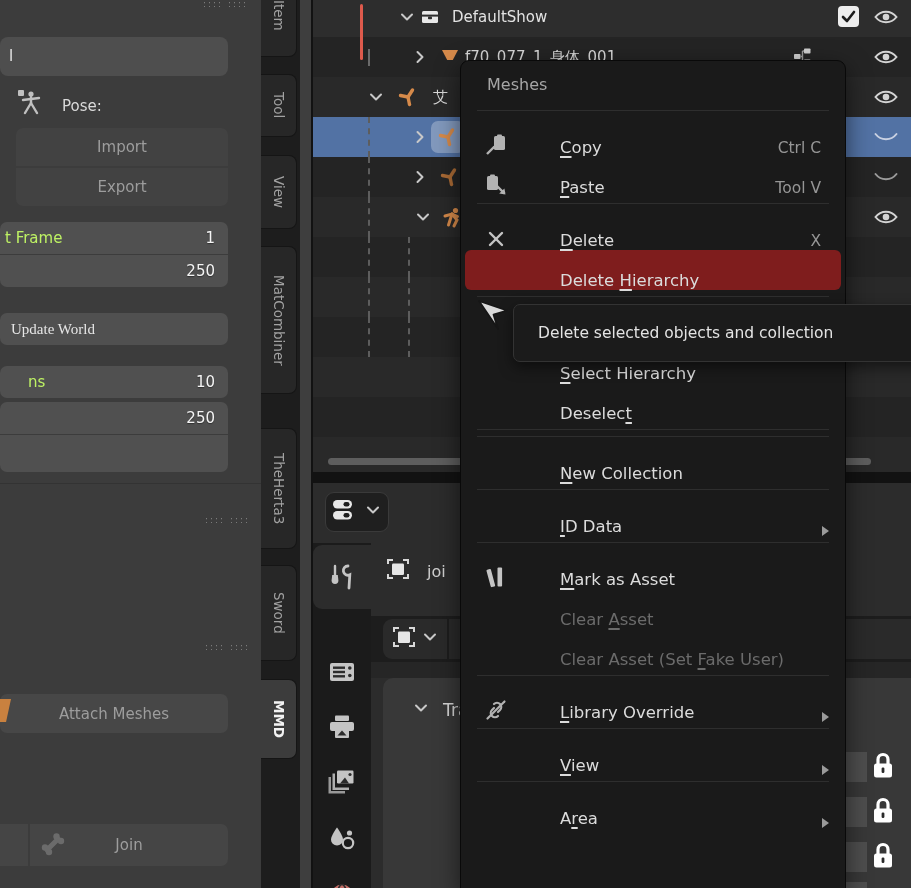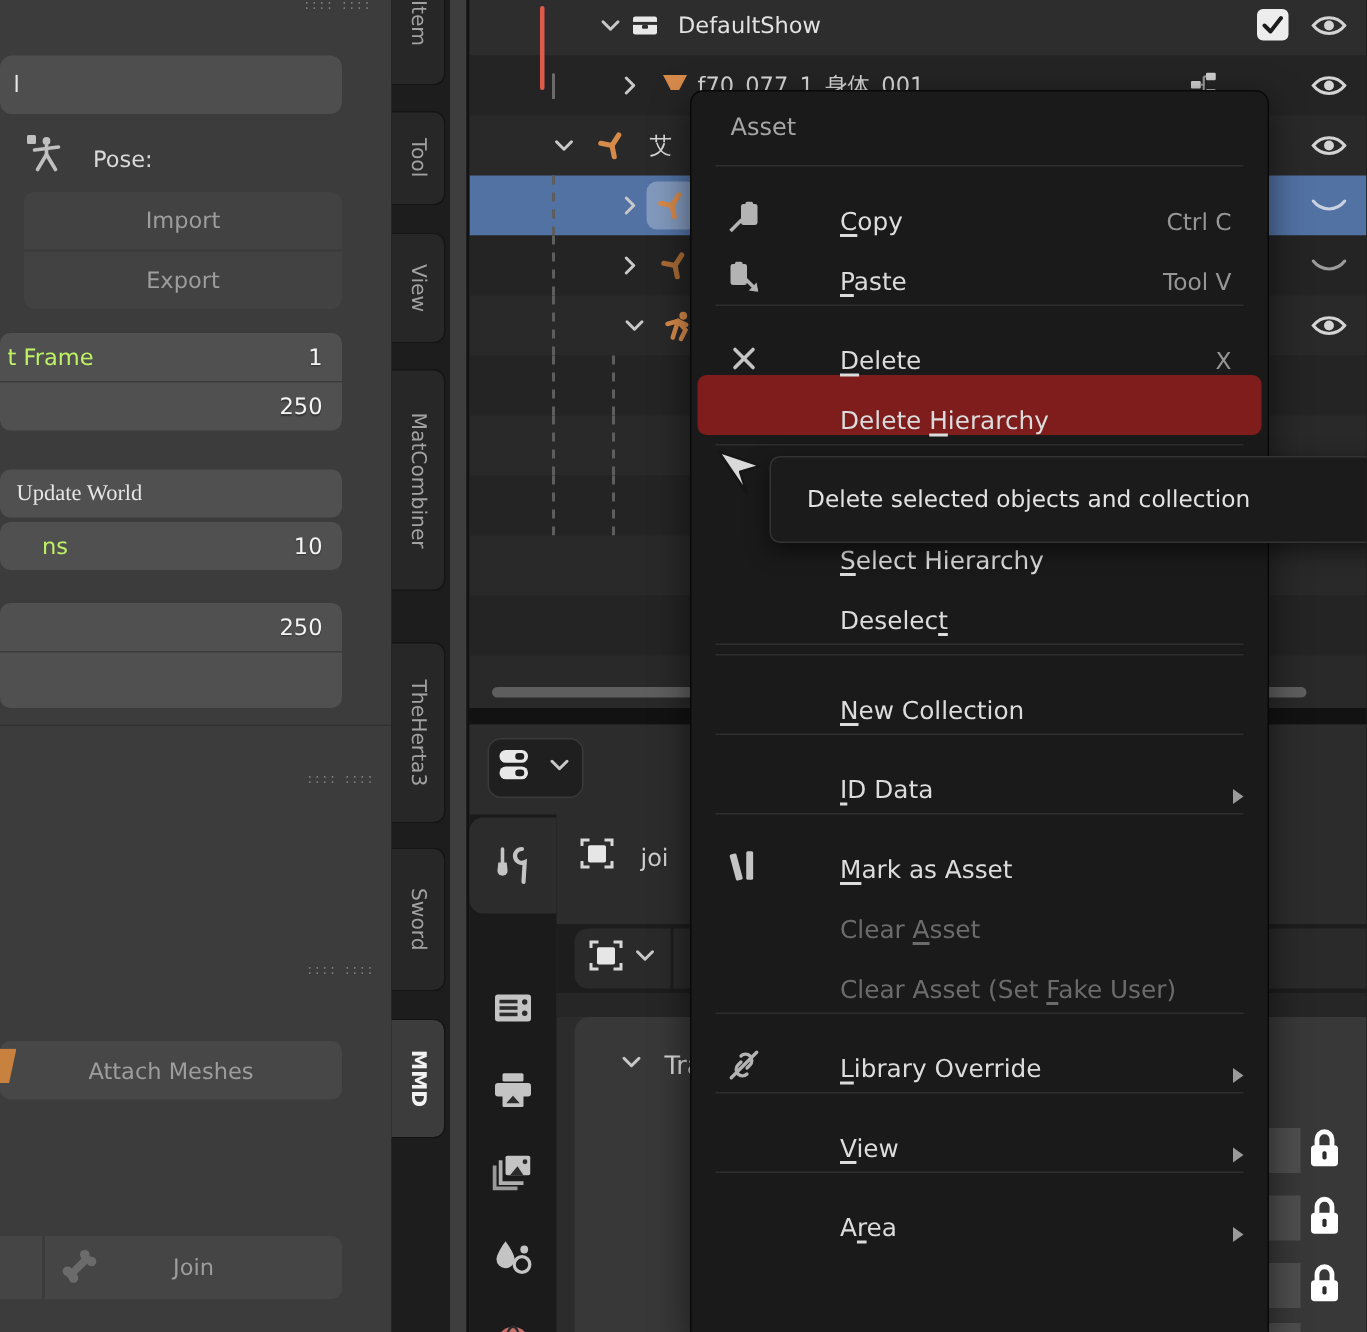--- a/index.html
+++ b/index.html
@@ -124,21 +124,21 @@
 
     <div class="abs slider r-top" style="top:222px;">
       <span class="lab">t Frame</span>
       <span class="val">1</span>
     </div>
     <div class="abs slider r-bot" style="top:255px;">
       <span class="lab"></span>
       <span class="val">250</span>
     </div>
     <div class="abs btn-update">Update World</div>
-    <div class="abs slider r-all" style="top:348px;padding-left:28px;">
+    <div class="abs slider r-all" style="top:366px;padding-left:28px;">
       <span class="lab">ns</span>
       <span class="val">10</span>
     </div>
     <div class="abs slider r-top" style="top:402px;">
       <span class="lab"></span>
       <span class="val">250</span>
     </div>
     <div class="abs slider r-bot" style="top:435px;height:37px;">
       <span class="lab"></span>
     </div>
@@ -442,21 +442,21 @@
         <div class="lock" style="top: 358px;"><svg width="26" height="30" viewBox="0 0 26 30">
             <path d="M8,13 V8.5 a5,5 0 0 1 10,0 V13" fill="none" stroke="#fff" stroke-width="3.2"></path>
             <rect x="4" y="12.5" width="18" height="14" rx="2.5" fill="#fff"></rect>
             <rect x="11.6" y="16.5" width="2.8" height="5.5" rx="1.2" fill="#2a2a2a"></rect>
           </svg></div>
         <div class="lockbar" style="top: 399px; height: 6px;"></div>
       </div>
   </div>
 
   <div id="ctxmenu" class="abs">
-    <div class="mhead">Asset</div>
+    <div class="mhead">Meshes</div>
     <div class="msep"></div>
     <div id="menu-items">
         <div class="mi">
           <span class="ico">
             <svg width="24" height="24" viewBox="0 0 24 24">
               <rect x="10" y="3" width="11" height="14" rx="1.6" fill="#b3b3b3"></rect>
               <rect x="13" y="1.5" width="5" height="3.4" rx="1" fill="#b3b3b3"></rect>
               <line x1="3" y1="21" x2="10.5" y2="13.5" stroke="#b3b3b3" stroke-width="2.4"></line>
               <polygon points="13.5,10.5 14.6,16.6 8.5,15.4" fill="#b3b3b3"></polygon>
             </svg>

